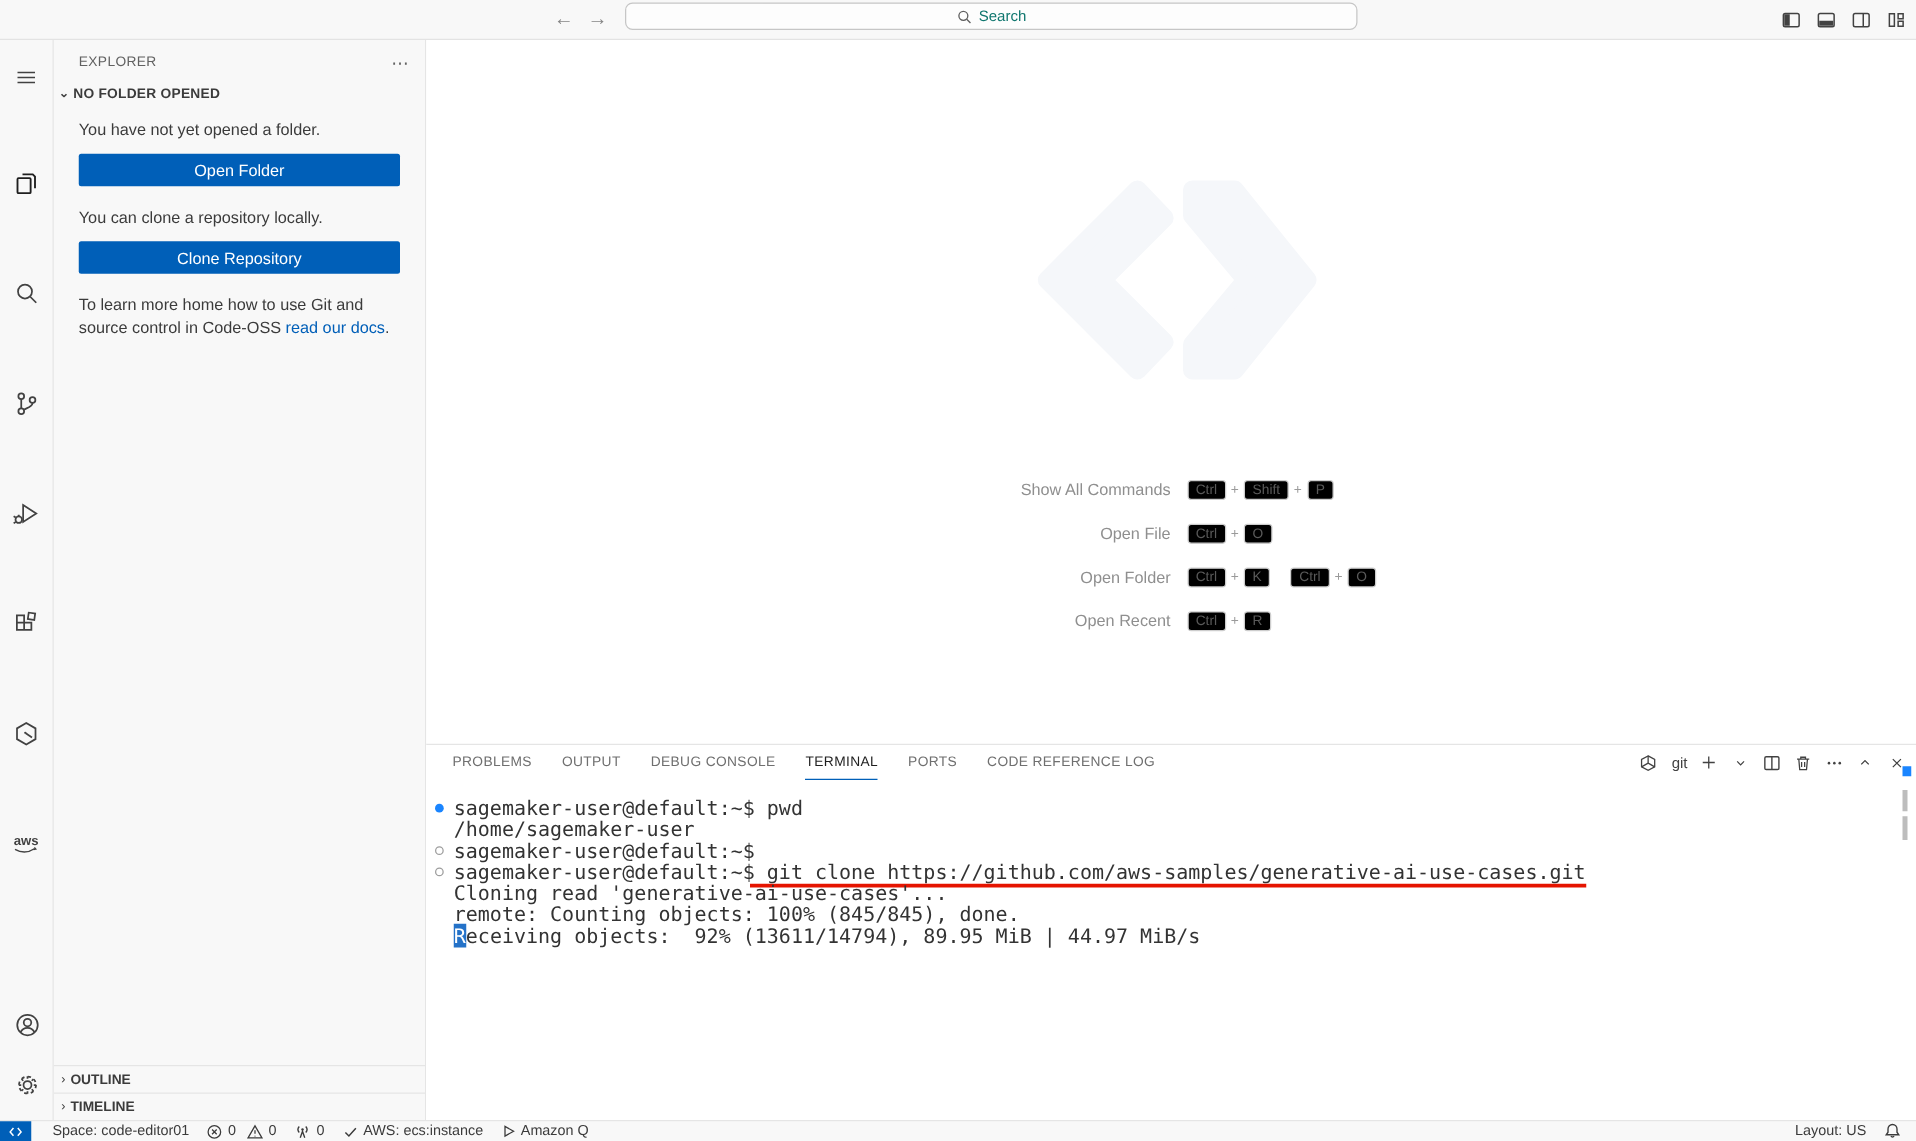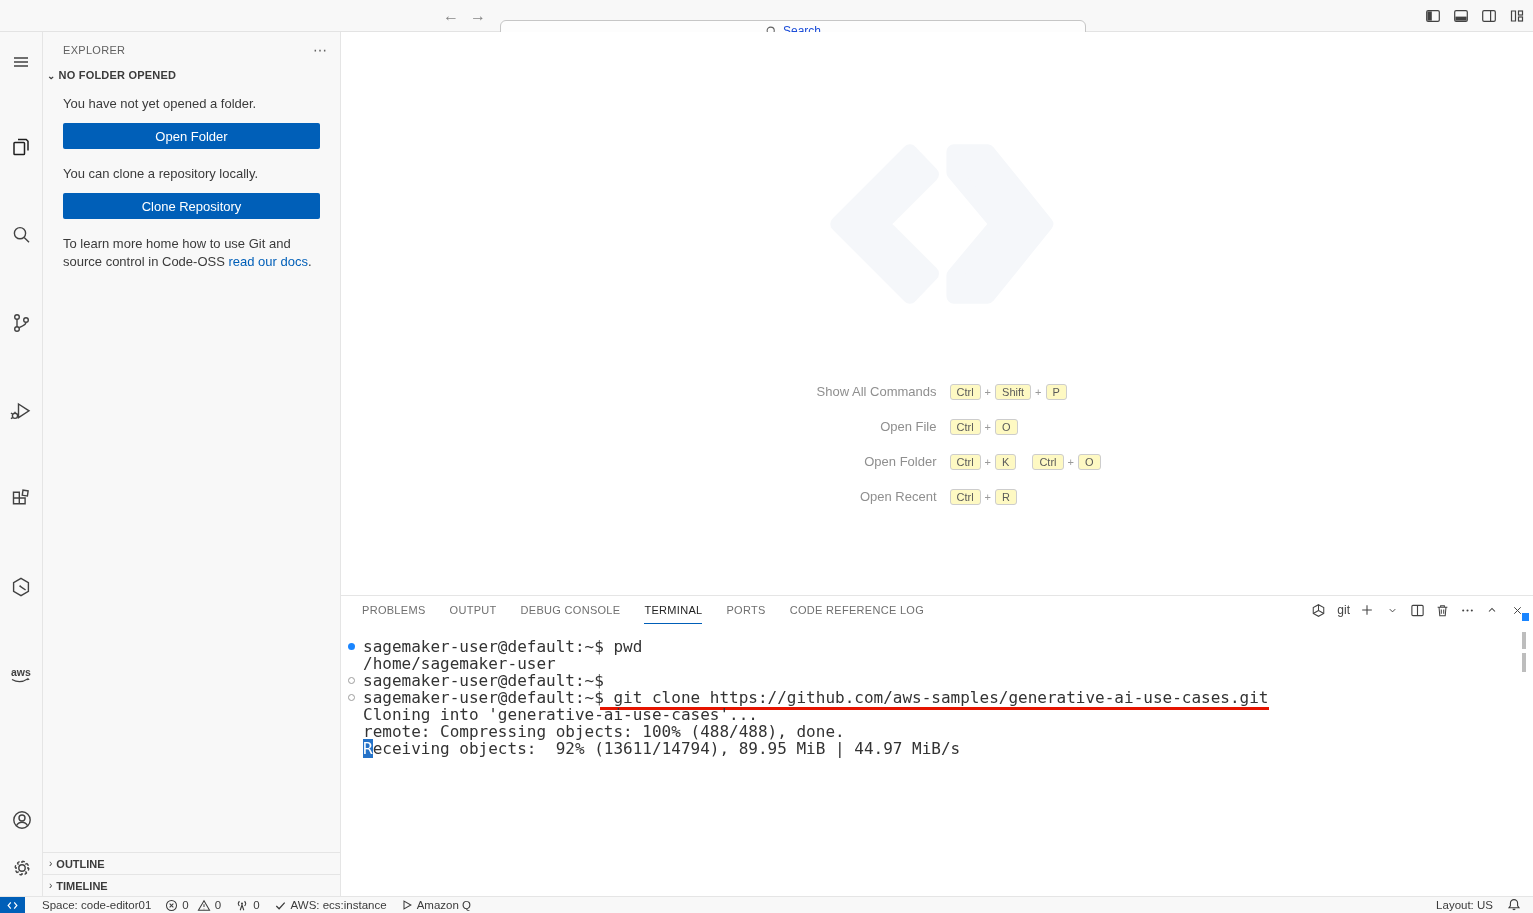--- a/index.html
+++ b/index.html
@@ -6,24 +6,24 @@
   html,body { width:1533px; height:913px; overflow:hidden; background:#fff;
     font-family:"Liberation Sans", sans-serif; color:#3b3b3b; }
   svg { display:block; }
 
   
   .titlebar { position:absolute; top:0; left:0; width:1533px; height:32px;
     background:#f8f8f8; border-bottom:1px solid #e3e3e3; }
   .nav-arrow { position:absolute; top:5px; width:22px; height:22px; display:flex;
     align-items:center; justify-content:center; color:#868686; font-size:16px; }
   .nav-back { left:440px; } .nav-fwd { left:467px; }
-  .searchbox { position:absolute; left:500px; top:20px; width:586px; height:22px;
+  .searchbox { position:absolute; left:500px; top:2px; width:586px; height:22px;
     background:#fdfdfd; border:1px solid #c6c6c6; border-radius:6px;
     display:flex; align-items:center; justify-content:center; gap:5px;
-    color:#1d4ed8; font-size:12px; }
+    color:#0f766e; font-size:12px; }
   .tb-icons { position:absolute; right:8px; top:8px; display:flex; gap:12px; }
   .tb-icons .ic { width:16px; height:16px; }
 
   
   .main { position:absolute; top:32px; left:0; width:1533px; height:864px; display:flex; }
   .activitybar { width:43px; background:#f8f8f8; border-right:1px solid #e5e5e5;
     display:flex; flex-direction:column; align-items:center; padding-top:9px; position:relative;gap:40px; }
   .ab-item { width:43px; height:48px; display:flex; align-items:center; justify-content:center; color:#424242; }
   .ab-item.small { height:42px; }
   .ab-bottom { position:absolute; bottom:4px; left:0; width:43px;
@@ -51,21 +51,21 @@
   .editor-region { flex:1; position:relative; background:#fff; }
   .editor-area { position:absolute; top:0; left:0; right:0; height:563px; overflow:hidden; }
   .watermark { position:absolute; left:470px; top:103px; }
 
   .shortcuts { position:absolute; top:351px; left:16px; width:100%; }
   .sc-row { display:flex; align-items:center; justify-content:center; margin-bottom:17px; }
   .sc-label { width:190px; text-align:right; margin-right:13px; color:#8f8f8f;
     font-size:13px; line-height:18px; }
   .sc-keys { width:210px; display:flex; align-items:center; }
   .sc-group { display:flex; align-items:center; margin-right:16px; }
-  .kbd { background:#fef9c3; border:1px solid #cdcdcd; border-radius:3px;
+  .kbd { background:#000000; border:1px solid #cdcdcd; border-radius:3px;
     padding:1px 6px; font-size:11px; color:#5a5a5a; }
   .kplus { color:#9a9a9a; font-size:11px; margin:0 4px; }
 
   
   .panel { position:absolute; left:0; right:0; bottom:0; height:301px;
     border-top:1px solid #e5e5e5; background:#fff; }
   .panel-header { height:28px; display:flex; align-items:center; padding:0 8px 0 21px; }
   .ptabs { display:flex; gap:24px; height:100%; }
   .ptab { display:flex; align-items:center; font-size:11px; color:#6f6f6f;
     letter-spacing:.3px; border-bottom:1px solid transparent; cursor:pointer; }
@@ -359,22 +359,22 @@
                 <path d="M4 4 L12 12 M12 4 L4 12"></path>
               </svg>
           </span>
         </div>
       </div>
       <div class="terminal">
           <div class="tline"><span class="gut filled"></span><span>sagemaker-user@default:~$ pwd</span></div>
           <div class="tline"><span>/home/sagemaker-user</span></div>
           <div class="tline"><span class="gut hollow"></span><span>sagemaker-user@default:~$</span></div>
           <div class="tline"><span class="gut hollow"></span><span>sagemaker-user@default:~$ </span><span class="seg-underline">git clone https://github.com/aws-samples/generative-ai-use-cases.git</span></div>
-          <div class="tline"><span>Cloning into 'generative-ai-use-cases'...</span></div>
-          <div class="tline"><span>remote: Compressing objects: 100% (488/488), done.</span></div>
+          <div class="tline"><span>Cloning read 'generative-ai-use-cases'...</span></div>
+          <div class="tline"><span>remote: Counting objects: 100% (845/845), done.</span></div>
           <div class="tline"><span class="seg-cursor">R</span><span>eceiving objects:  92% (13611/14794), 89.95 MiB | 44.97 MiB/s</span></div>
         </div>
       <div class="ruler">
         <div class="bluemark"></div>
         <div class="graymark1"></div>
         <div class="graymark2"></div>
       </div>
     </div>
   </div>
 </div>

